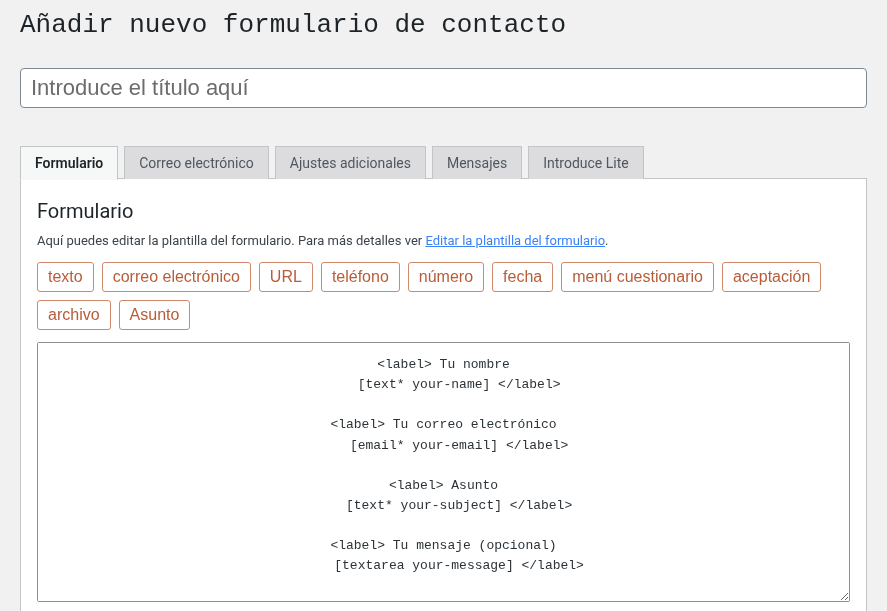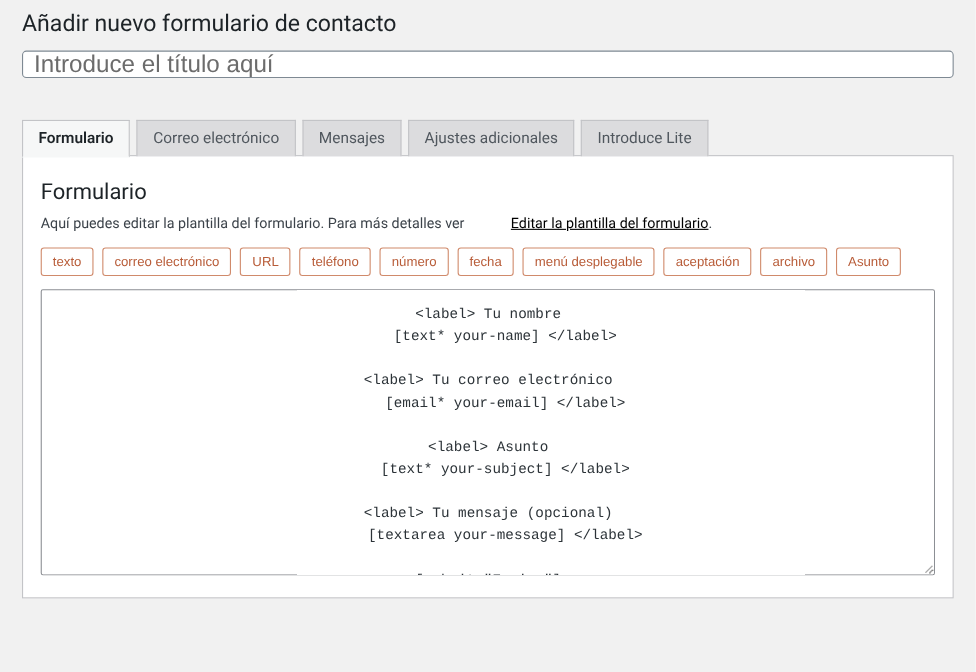--- a/index.html
+++ b/index.html
@@ -4,35 +4,36 @@
   <style>
     * { box-sizing: border-box; margin: 0; padding: 0; }
     body {
       font-family: -apple-system, BlinkMacSystemFont, "Segoe UI", Roboto, sans-serif;
       background: #f1f1f1;
       color: #1d2327;
       font-size: 13px;
       padding: 10px 20px;
     }
     .page-title {
-      font-size: 21px;
+      font-size: 26px;
       font-weight: 400;
       color: #1d2327;
-      margin-bottom: 12px;
+      margin-bottom: 28px;
+      font-family: Liberation Mono, monospace;
     }
     .title-input {
       width: 100%;
       padding: 3px 10px;
       font-size: 22px;
       font-weight: 400;
       color: #444;
       border: 1px solid #7e8993;
       border-radius: 4px;
       background: #fff;
-      height: 25px;
+      height: 40px;
       line-height: 1.3;
     }
     .title-input::placeholder { color: #6c6c6c; font-weight: 300; }
     .tabs-wrapper { margin-top: 38px; }
     .tab-nav {
       display: flex;
       gap: 6px;
       position: relative;
       z-index: 2;
     }
@@ -65,35 +66,34 @@
       font-weight: 400;
       color: #1d2327;
       margin-bottom: 10px;
     }
     .panel-desc {
       font-size: 13px;
       color: #3c434a;
       margin-bottom: 14px;
     }
     .panel-desc a {
-      color: #000000;
-      margin-left: 39px;
+      color: #3b82f6;
     }
     .tag-buttons {
       display: flex;
       flex-wrap: wrap;
       gap: 8px;
       margin-bottom: 12px;
     }
     .tag-btn {
       border: 1px solid #d08a6b;
       background: #fff;
       color: #b85c38;
       padding: 5px 10px;
-      font-size: 12px;
+      font-size: 16px;
       cursor: pointer;
       border-radius: 3px;
     }
     .code-area {
       width: 100%;
       border: 1px solid #8c8f94;
       border-radius: 2px;
       padding: 12px;
       font-family: Consolas, Monaco, "Courier New", monospace;
       font-size: 13px;
@@ -111,40 +111,40 @@
 
 
 <h1 class="page-title">Añadir nuevo formulario de contacto</h1>
 
 <input type="text" class="title-input" placeholder="Introduce el título aquí" style="">
 
 <div class="tabs-wrapper">
   <div class="tab-nav">
     <div class="tab active">Formulario</div>
     <div class="tab">Correo electrónico</div>
+    <div class="tab">Ajustes adicionales</div>
     <div class="tab">Mensajes</div>
-    <div class="tab">Ajustes adicionales</div>
     <div class="tab">Introduce Lite</div>
   </div>
 
   <div class="panel">
     <h2 class="panel-title">Formulario</h2>
 
     <p class="panel-desc">
       <span>Aquí puedes editar la plantilla del formulario. Para más detalles ver </span><a href="#">Editar la plantilla del formulario</a><span>.</span>
     </p>
 
     <div class="tag-buttons">
       <button class="tag-btn">texto</button>
       <button class="tag-btn">correo electrónico</button>
       <button class="tag-btn">URL</button>
       <button class="tag-btn">teléfono</button>
       <button class="tag-btn">número</button>
       <button class="tag-btn">fecha</button>
-      <button class="tag-btn">menú desplegable</button>
+      <button class="tag-btn">menú cuestionario</button>
       <button class="tag-btn">aceptación</button>
       <button class="tag-btn">archivo</button>
       <button class="tag-btn">Asunto</button>
     </div>
 
     <textarea class="code-area" style="">&lt;label&gt; Tu nombre
     [text* your-name] &lt;/label&gt;
 
 &lt;label&gt; Tu correo electrónico
     [email* your-email] &lt;/label&gt;

